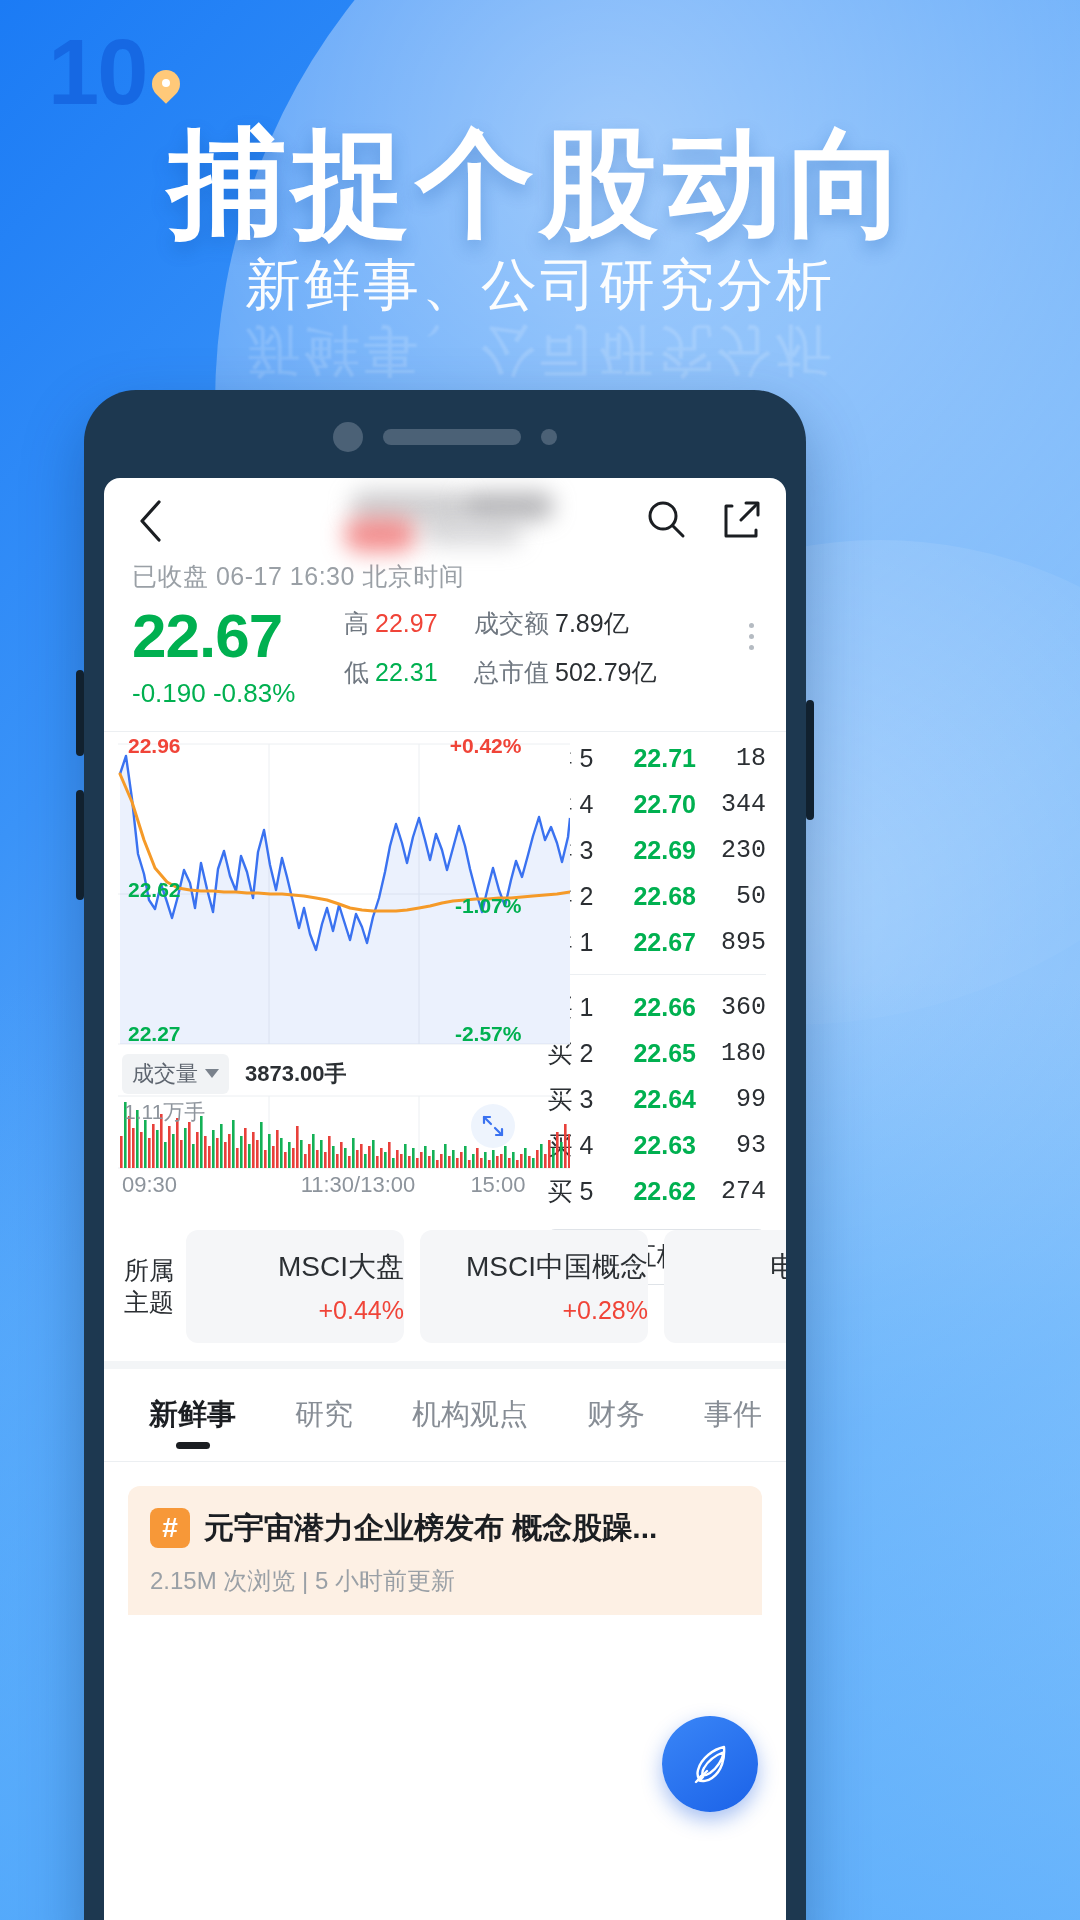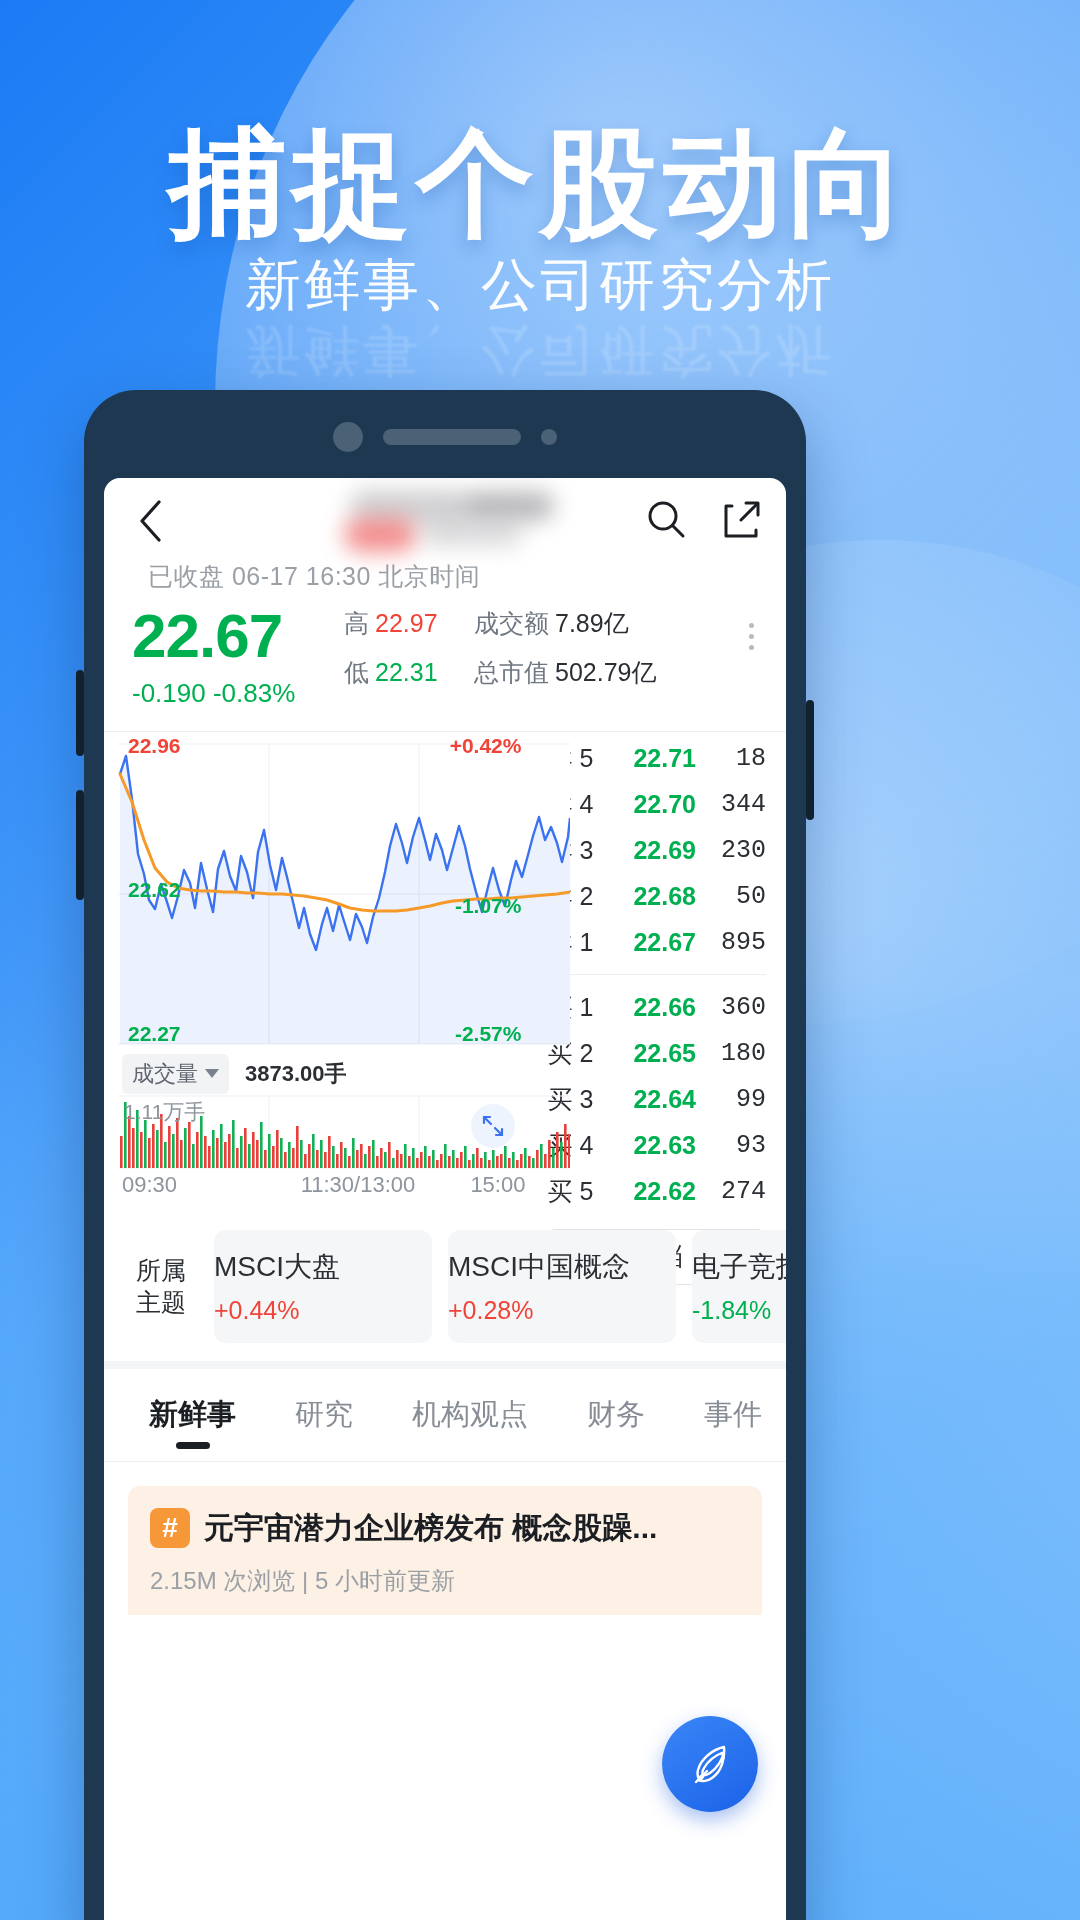--- a/index.html
+++ b/index.html
@@ -123,21 +123,21 @@
   }
   .blur-chunk { position: absolute; border-radius: 24px; filter: blur(11px); }
   .bc1 { left: 178px; top: 4px;  width: 118px; height: 34px; background: rgba(150,150,155,0.45); }
   .bc2 { left: 290px; top: 6px;  width: 92px;  height: 28px; background: rgba(120,120,126,0.55); }
   .bc3 { left: 172px; top: 32px; width: 72px;  height: 34px; background: rgba(240,95,95,0.70); }
   .bc4 { left: 250px; top: 34px; width: 100px; height: 26px; background: rgba(165,165,170,0.40); }
   .nav-icons { display: flex; align-items: center; gap: 32px; }
 
   
   .quote-status {
-    padding: 0 44px; font-size: 25px; color: #9aa0a6; margin-top: -4px; margin-bottom: 14px;
+    padding: 0 28px; font-size: 25px; color: #9aa0a6; margin-top: -4px; margin-bottom: 14px;
     letter-spacing: 0.5px;
   }
   .quote-main { display: flex; padding: 0 18px 0 28px; align-items: flex-start; }
   .quote-price-col { width: 212px; }
   .quote-price { font-size: 62px; font-weight: 700; color: #00b050; line-height: 0.95; letter-spacing: -1px; }
   .quote-change { font-size: 26px; color: #00b050; margin-top: 12px; letter-spacing: 0; }
   .quote-stats { flex: 1; display: flex; }
   .stat-col { display: flex; flex-direction: column; gap: 16px; }
   .stat-c1 { width: 130px; }
   .stat-c2 { width: 136px; }
@@ -207,26 +207,26 @@
   .book-price { flex: 1; color: #00b050; font-weight: 600; }
   .book-qty { text-align: right; color: #2b2f33; min-width: 70px; font-family: Liberation Mono, monospace; }
   .book-sep { height: 1px; background: #eceff2; margin: 8px 0 10px; }
   .book-btn {
     margin-top: 14px; height: 56px; border: 1px solid #dfe3e8; border-radius: 8px;
     display: flex; align-items: center; justify-content: center;
     font-size: 26px; color: #2b2f33;
   }
 
   
-  .themes-wrap { display: flex; align-items: center; padding: 18px 0 18px 32px; gap: 16px; }
+  .themes-wrap { display: flex; align-items: center; padding: 18px 0 18px 20px; gap: 0; }
   .themes-label { font-size: 25px; color: #2b2f33; line-height: 1.3; width: 62px; flex: 0 0 auto; }
   .themes-scroll { display: flex; gap: 16px; overflow: hidden; }
   .theme-card {
     background: #f5f6f8; border-radius: 12px; padding: 18px 0;
-    width: 218px; flex: 0 0 auto; text-align: left;
+    width: 218px; flex: 0 0 auto; text-align: right;
   }
   .theme-card.wide { width: 228px; }
   .theme-name { font-size: 28px; color: #2b2f33; white-space: nowrap; }
   .theme-pct { font-size: 25px; margin-top: 10px; }
   .theme-pct.up { color: #f04438; }
   .theme-pct.down { color: #00b050; }
 
   .divider2 { height: 8px; background: #f3f5f7; }
 
   
@@ -267,20 +267,24 @@
   }
 </style>
 </head>
 <body>
 
 <div class="promo">
   <div class="blob blob-1"></div>
   <div class="blob blob-2"></div>
   <div class="promo-lower"></div>
 
+  <div class="logo">
+    <span class="logo-text">10</span>
+    <span class="logo-pin"></span>
+  </div>
 
   <div class="headline">捕捉个股动向</div>
   <div class="subhead">新鲜事、公司研究分析</div>
   <div class="subhead-reflection">新鲜事、公司研究分析</div>
 
   <div class="phone">
     <div class="phone-btn btn-l1"></div>
     <div class="phone-btn btn-l2"></div>
     <div class="phone-btn btn-r1"></div>
 

